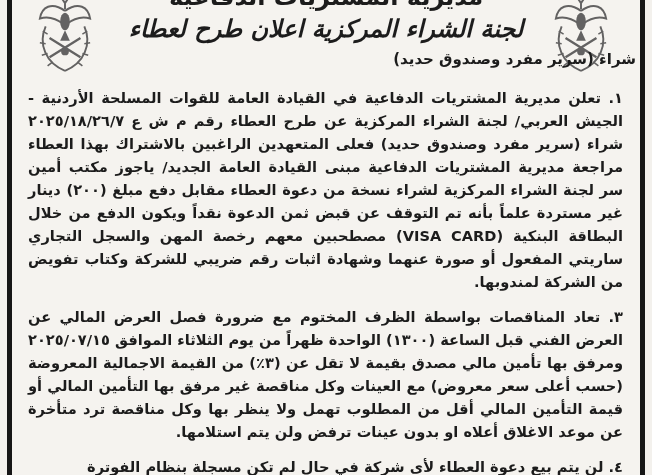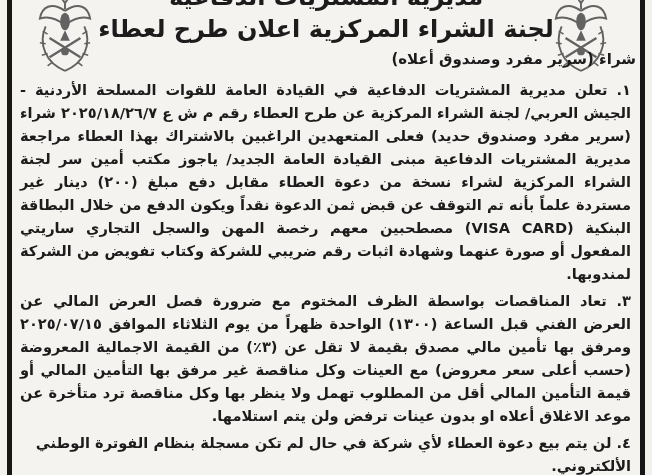--- a/index.html
+++ b/index.html
@@ -45,40 +45,41 @@
   }
   .title-2 {
     position: absolute;
     top: 15px;
     left: 0;
     width: 652px;
     text-align: center;
     font-size: 24px;
     font-weight: bold;
     letter-spacing: 0.5px;
+    font-style: italic;
   }
   .subject {
     position: absolute;
     top: 50px;
     right: 16px;
     font-size: 15px;
     font-weight: bold;
   }
   .body-text {
     position: absolute;
     top: 74px;
     right: 17px;
     left: 16px;
     direction: rtl;
     font-size: 14.6px;
     font-weight: bold;
     line-height: 23px;
   }
   .body-text p {
-    margin: 4px;
+    margin: 12px;
     text-align: justify;
     text-justify: inter-word;
   }
   .body-text p.short { text-align: right; }
 </style>
 </head>
 <body>
 
 <div class="frame"></div>
 
@@ -109,20 +110,20 @@
     <path d="M10 32 C 2 50, 10 70, 30 78"></path>
     <path d="M50 32 C 58 50, 50 70, 30 78"></path>
     <path d="M12 40 l-5 -3 M10 50 l-6 -1 M12 60 l-6 2 M17 69 l-5 4" stroke-width="1.6"></path>
     <path d="M48 40 l5 -3 M50 50 l6 -1 M48 60 l6 2 M43 69 l5 4" stroke-width="1.6"></path>
     <circle cx="30" cy="58" r="4" fill="#4f4f4f" stroke="none"></circle>
   </g>
 </svg>
 
 <div class="title-1">مديرية المشتريات الدفاعية</div>
 <div class="title-2">لجنة الشراء المركزية اعلان طرح لعطاء</div>
-<div class="subject">شراء (سرير مفرد وصندوق أعلاه)</div>
+<div class="subject">شراء (سرير مفرد وصندوق حديد)</div>
 
 <div class="body-text">
   <p>١. تعلن مديرية المشتريات الدفاعية في القيادة العامة للقوات المسلحة الأردنية - الجيش العربي/ لجنة الشراء المركزية عن طرح العطاء رقم م ش ع ٢٠٢٥/١٨/٢٦/٧ شراء (سرير مفرد وصندوق حديد) فعلى المتعهدين الراغبين بالاشتراك بهذا العطاء مراجعة مديرية المشتريات الدفاعية مبنى القيادة العامة الجديد/ ياجوز مكتب أمين سر لجنة الشراء المركزية لشراء نسخة من دعوة العطاء مقابل دفع مبلغ (٢٠٠) دينار غير مستردة علماً بأنه تم التوقف عن قبض ثمن الدعوة نقداً ويكون الدفع من خلال البطاقة البنكية (VISA CARD) مصطحبين معهم رخصة المهن والسجل التجاري ساريتي المفعول أو صورة عنهما وشهادة اثبات رقم ضريبي للشركة وكتاب تفويض من الشركة لمندوبها.</p>
   <p>٣. تعاد المناقصات بواسطة الظرف المختوم مع ضرورة فصل العرض المالي عن العرض الفني قبل الساعة (١٣٠٠) الواحدة ظهراً من يوم الثلاثاء الموافق ٢٠٢٥/٠٧/١٥ ومرفق بها تأمين مالي مصدق بقيمة لا تقل عن (٣٪) من القيمة الاجمالية المعروضة (حسب أعلى سعر معروض) مع العينات وكل مناقصة غير مرفق بها التأمين المالي أو قيمة التأمين المالي أقل من المطلوب تهمل ولا ينظر بها وكل مناقصة ترد متأخرة عن موعد الاغلاق أعلاه او بدون عينات ترفض ولن يتم استلامها.</p>
   <p class="short">٤. لن يتم بيع دعوة العطاء لأي شركة في حال لم تكن مسجلة بنظام الفوترة الوطني الألكتروني.</p>
 
 </div>
 
 </body></html>

